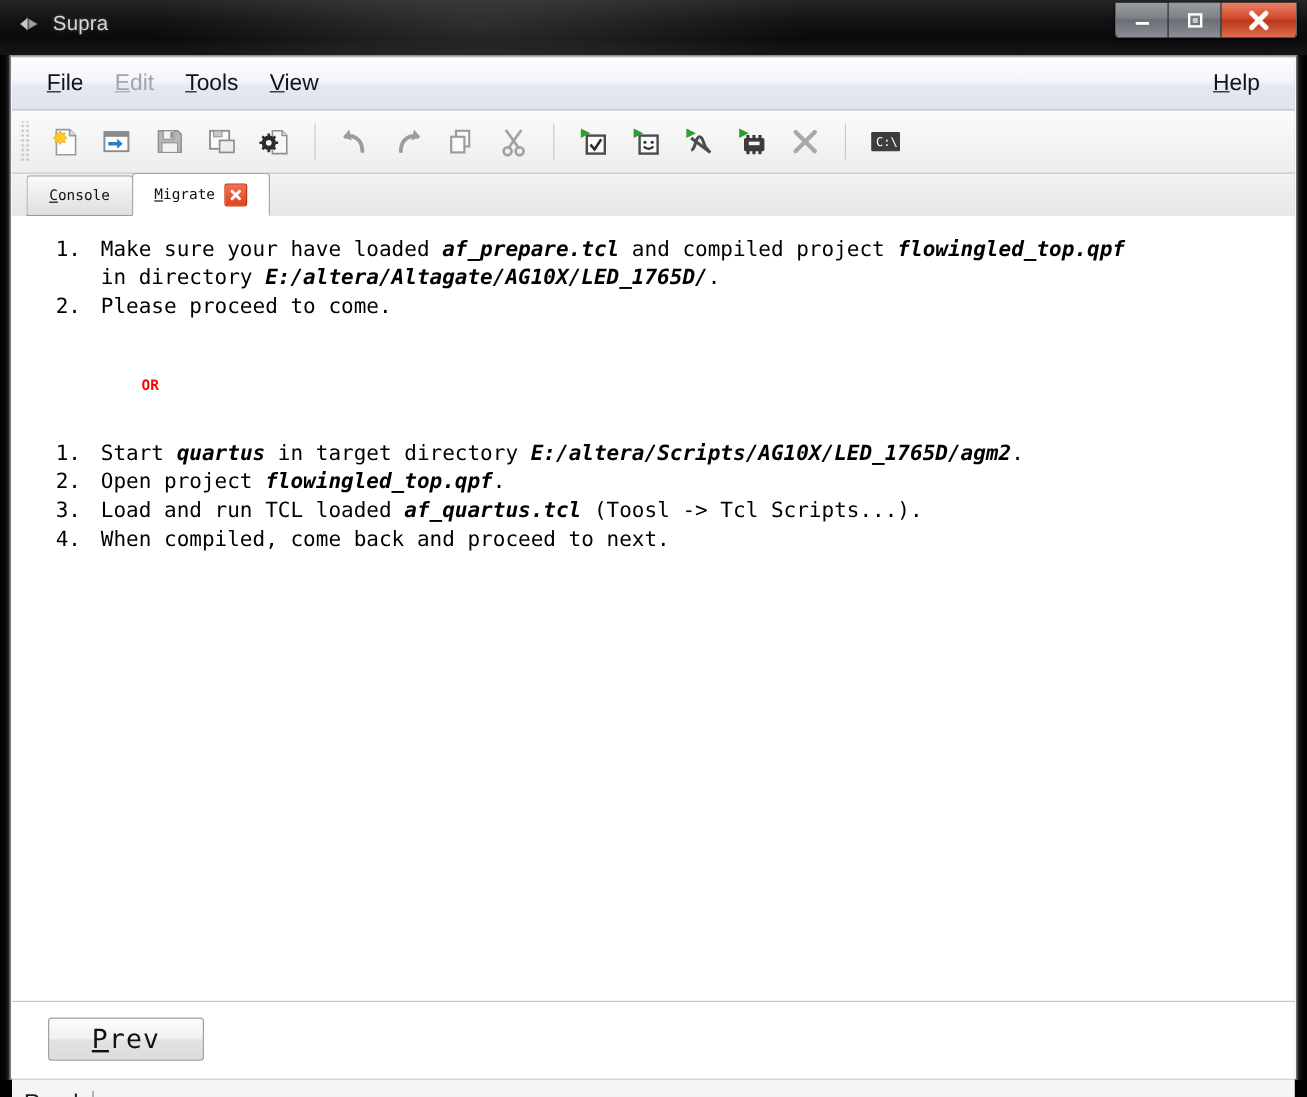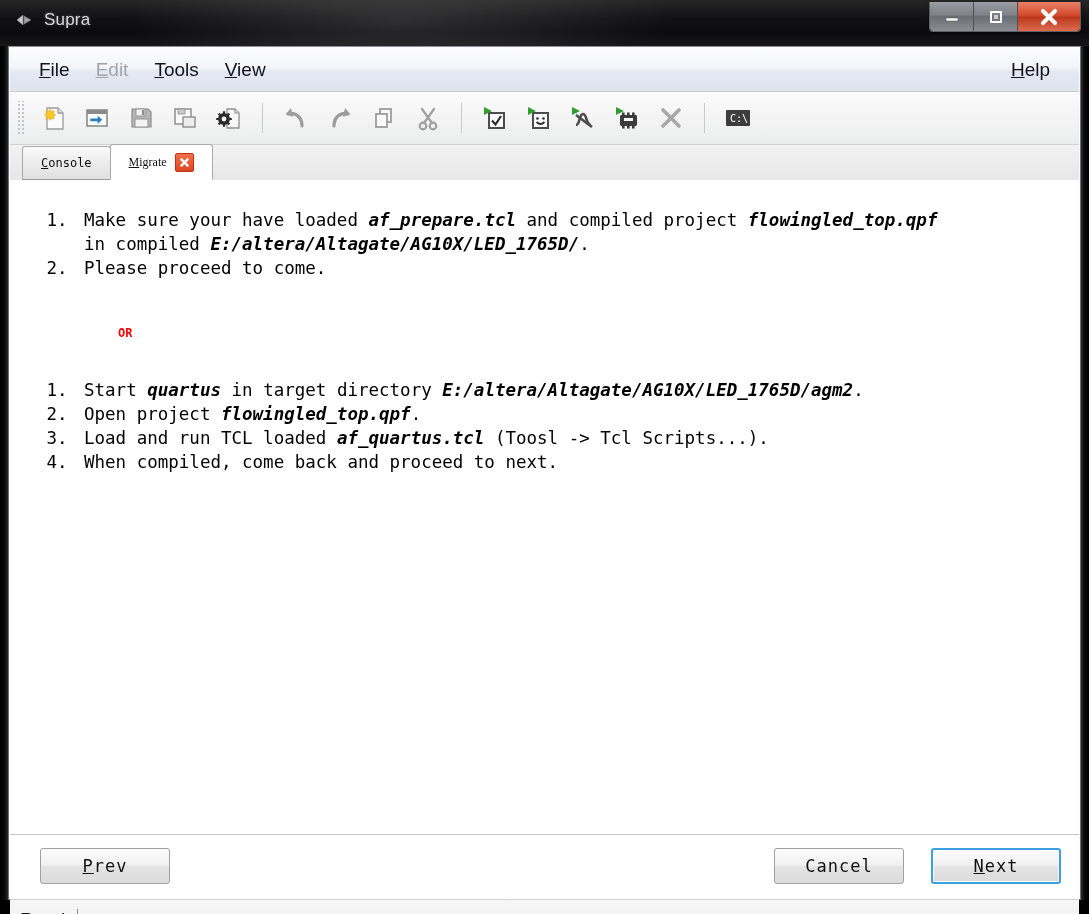--- a/index.html
+++ b/index.html
@@ -179,21 +179,20 @@
     font-size: 12px;
     color:#101010;
     margin-right: -1px;
     position:relative;
   }
   .tab.active {
     background:#ffffff;
     border-bottom: 1px solid #ffffff;
     height: 36px;
     z-index: 3;
-    font-family: Liberation Serif, serif;
   }
   .tab .mn { text-decoration: underline; }
   .tab-close {
     width: 17px; height:17px;
     display:flex; align-items:center; justify-content:center;
     border-radius:2px;
     font-size: 0;
   }
   .tab-close.gray {
     background: linear-gradient(180deg,#d4d4d4,#b8b8b8);
@@ -220,21 +219,21 @@
   ol.steps {
     margin: 0;
     padding: 0 0 0 68px;
     list-style: decimal;
     font-family:"DejaVu Sans Mono", monospace;
     font-size: 17.5px;
     color:#000;
     line-height: 24px;
   }
   ol.steps li { padding-left: 6px; margin: 0; }
-  ol.steps.first { margin-top: 28px; }
+  ol.steps.first { margin-top: 16px; }
   ol.steps.second { margin-top: 0px; }
   .seg { white-space: pre-wrap; }
   .seg.bi {
     font-weight: 700;
     font-style: italic;
   }
   .or-label {
     font-family:"DejaVu Sans Mono", monospace;
     font-size: 12px;
     font-weight: 700;
@@ -250,21 +249,21 @@
     height: 64px;
     background:#ffffff;
     box-sizing:border-box;
   }
   .btn {
     position:absolute;
     top: 13px;
     height: 36px;
     display:flex; align-items:center; justify-content:center;
     font-family:"DejaVu Sans Mono", monospace;
-    font-size: 17px;
+    font-size: 22px;
     color:#111;
     background: linear-gradient(180deg,#fcfcfc 0%, #f0f0f0 48%, #e3e3e3 52%, #dcdcdc 100%);
     border: 1px solid #a0a0a0;
     border-radius: 3px;
     box-sizing: border-box;
     letter-spacing: 1px;
   }
   .btn .mn { text-decoration: underline; }
   #btn-prev  { left: 30px;  width: 130px; }
   #btn-cancel{ right: 175px; width: 130px; }
@@ -543,44 +542,38 @@
         <span class="tab-close red">
           <svg width="13" height="13" viewBox="0 0 13 13">
             <path d="M3.4 3.4 L9.6 9.6 M9.6 3.4 L3.4 9.6" stroke="#ffffff" stroke-width="2.4" stroke-linecap="round"></path>
           </svg>
         </span>
       </div>
     </div>
 
     <div class="content">
       <ol class="steps first" id="list-one">
-          <li><span class="seg">Make sure your have loaded </span><span class="seg bi">af_prepare.tcl</span><span class="seg"> and compiled project </span><span class="seg bi">flowingled_top.qpf</span><br><span class="seg">in compiled </span><span class="seg bi">E:/altera/Altagate/AG10X/LED_1765D/</span><span class="seg">.</span></li>
+          <li><span class="seg">Make sure your have loaded </span><span class="seg bi">af_prepare.tcl</span><span class="seg"> and compiled project </span><span class="seg bi">flowingled_top.qpf</span><br><span class="seg">in directory </span><span class="seg bi">E:/altera/Altagate/AG10X/LED_1765D/</span><span class="seg">.</span></li>
           <li><span class="seg">Please proceed to come.</span></li>
         </ol>
 
       <div class="or-label" style="color: rgb(255, 0, 0);">OR</div>
 
       <ol class="steps second" id="list-two">
-          <li><span class="seg">Start </span><span class="seg bi">quartus</span><span class="seg"> in target directory </span><span class="seg bi">E:/altera/Altagate/AG10X/LED_1765D/agm2</span><span class="seg">.</span></li>
+          <li><span class="seg">Start </span><span class="seg bi">quartus</span><span class="seg"> in target directory </span><span class="seg bi">E:/altera/Scripts/AG10X/LED_1765D/agm2</span><span class="seg">.</span></li>
           <li><span class="seg">Open project </span><span class="seg bi">flowingled_top.qpf</span><span class="seg">.</span></li>
           <li><span class="seg">Load and run TCL loaded </span><span class="seg bi">af_quartus.tcl</span><span class="seg"> (Toosl -&gt; Tcl Scripts...).</span></li>
           <li><span class="seg">When compiled, come back and proceed to next.</span></li>
         </ol>
     </div>
 
     <div class="buttonbar">
       <div class="btn" id="btn-prev">
         <span><span class="mn">P</span>rev</span>
       </div>
-      <div class="btn" id="btn-cancel">
-        <span>Cancel</span>
-      </div>
-      <div class="btn" id="btn-next" style="border-color: rgb(60, 159, 224);">
-        <span><span class="mn">N</span>ext</span>
-      </div>
     </div>
 
     <div class="statusbar">
       <span class="status-text">Ready</span>
       <span class="status-caret"></span>
 
     </div>
 
   </div>
 </div>

